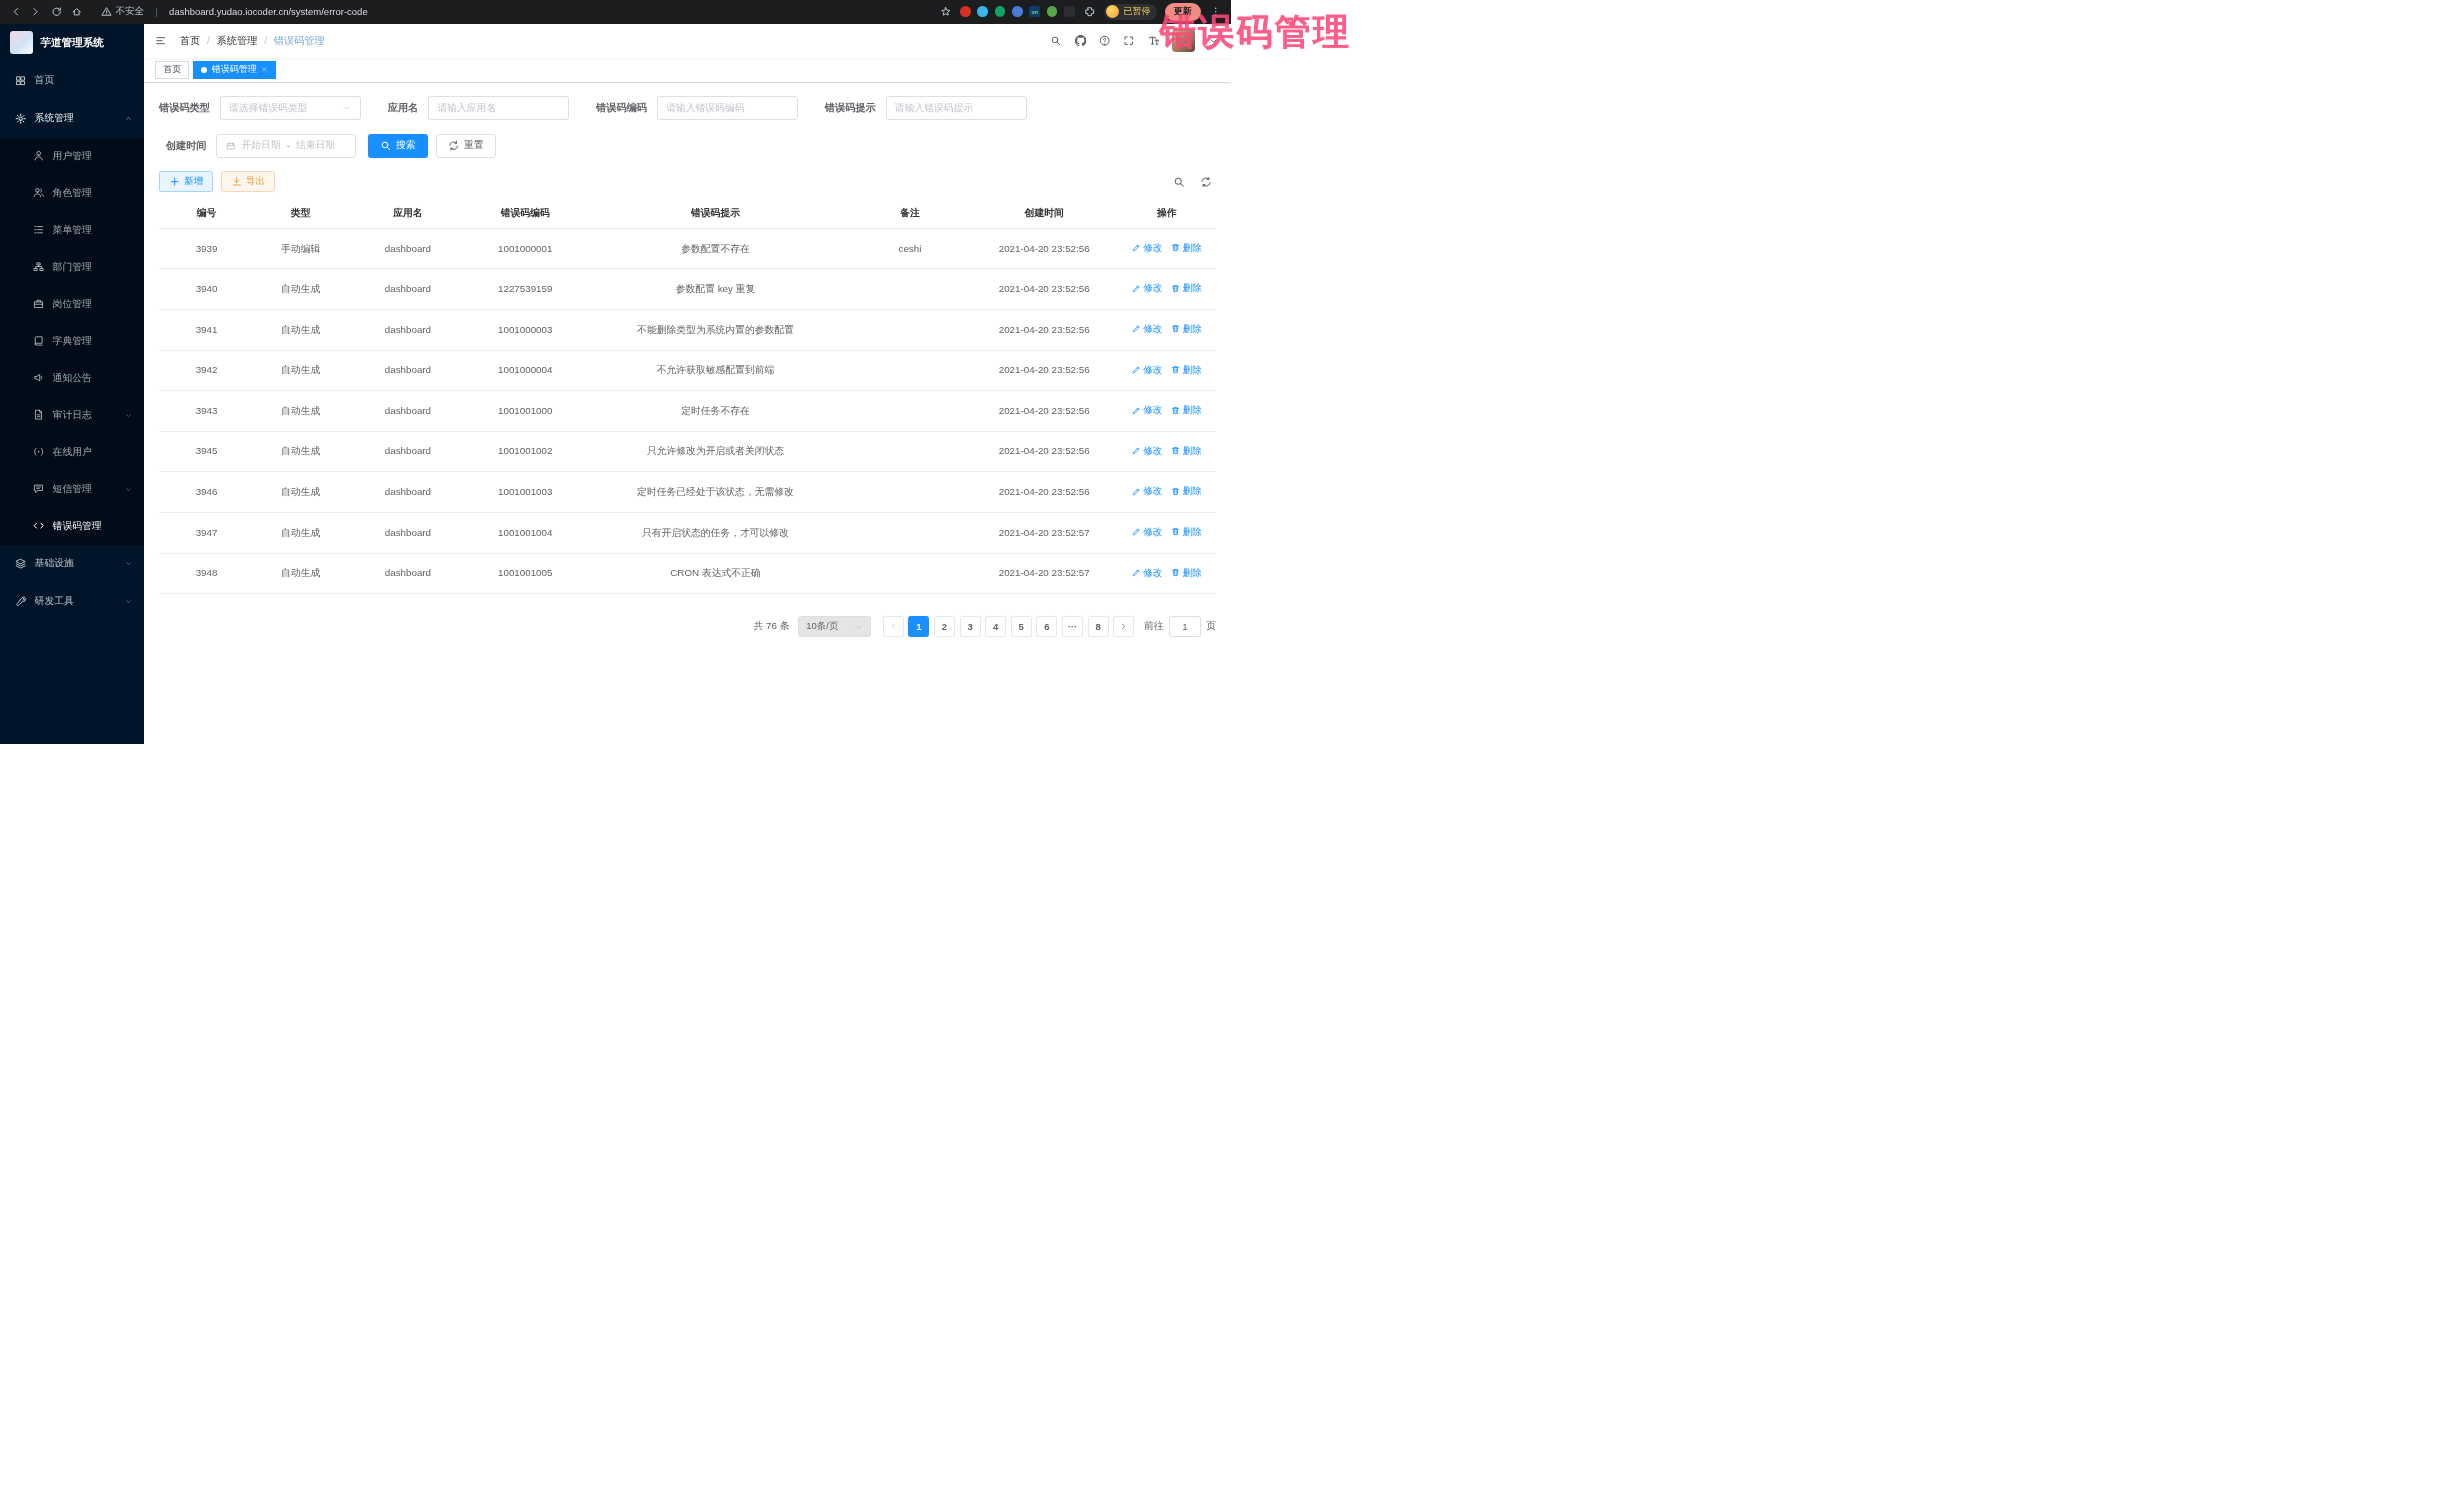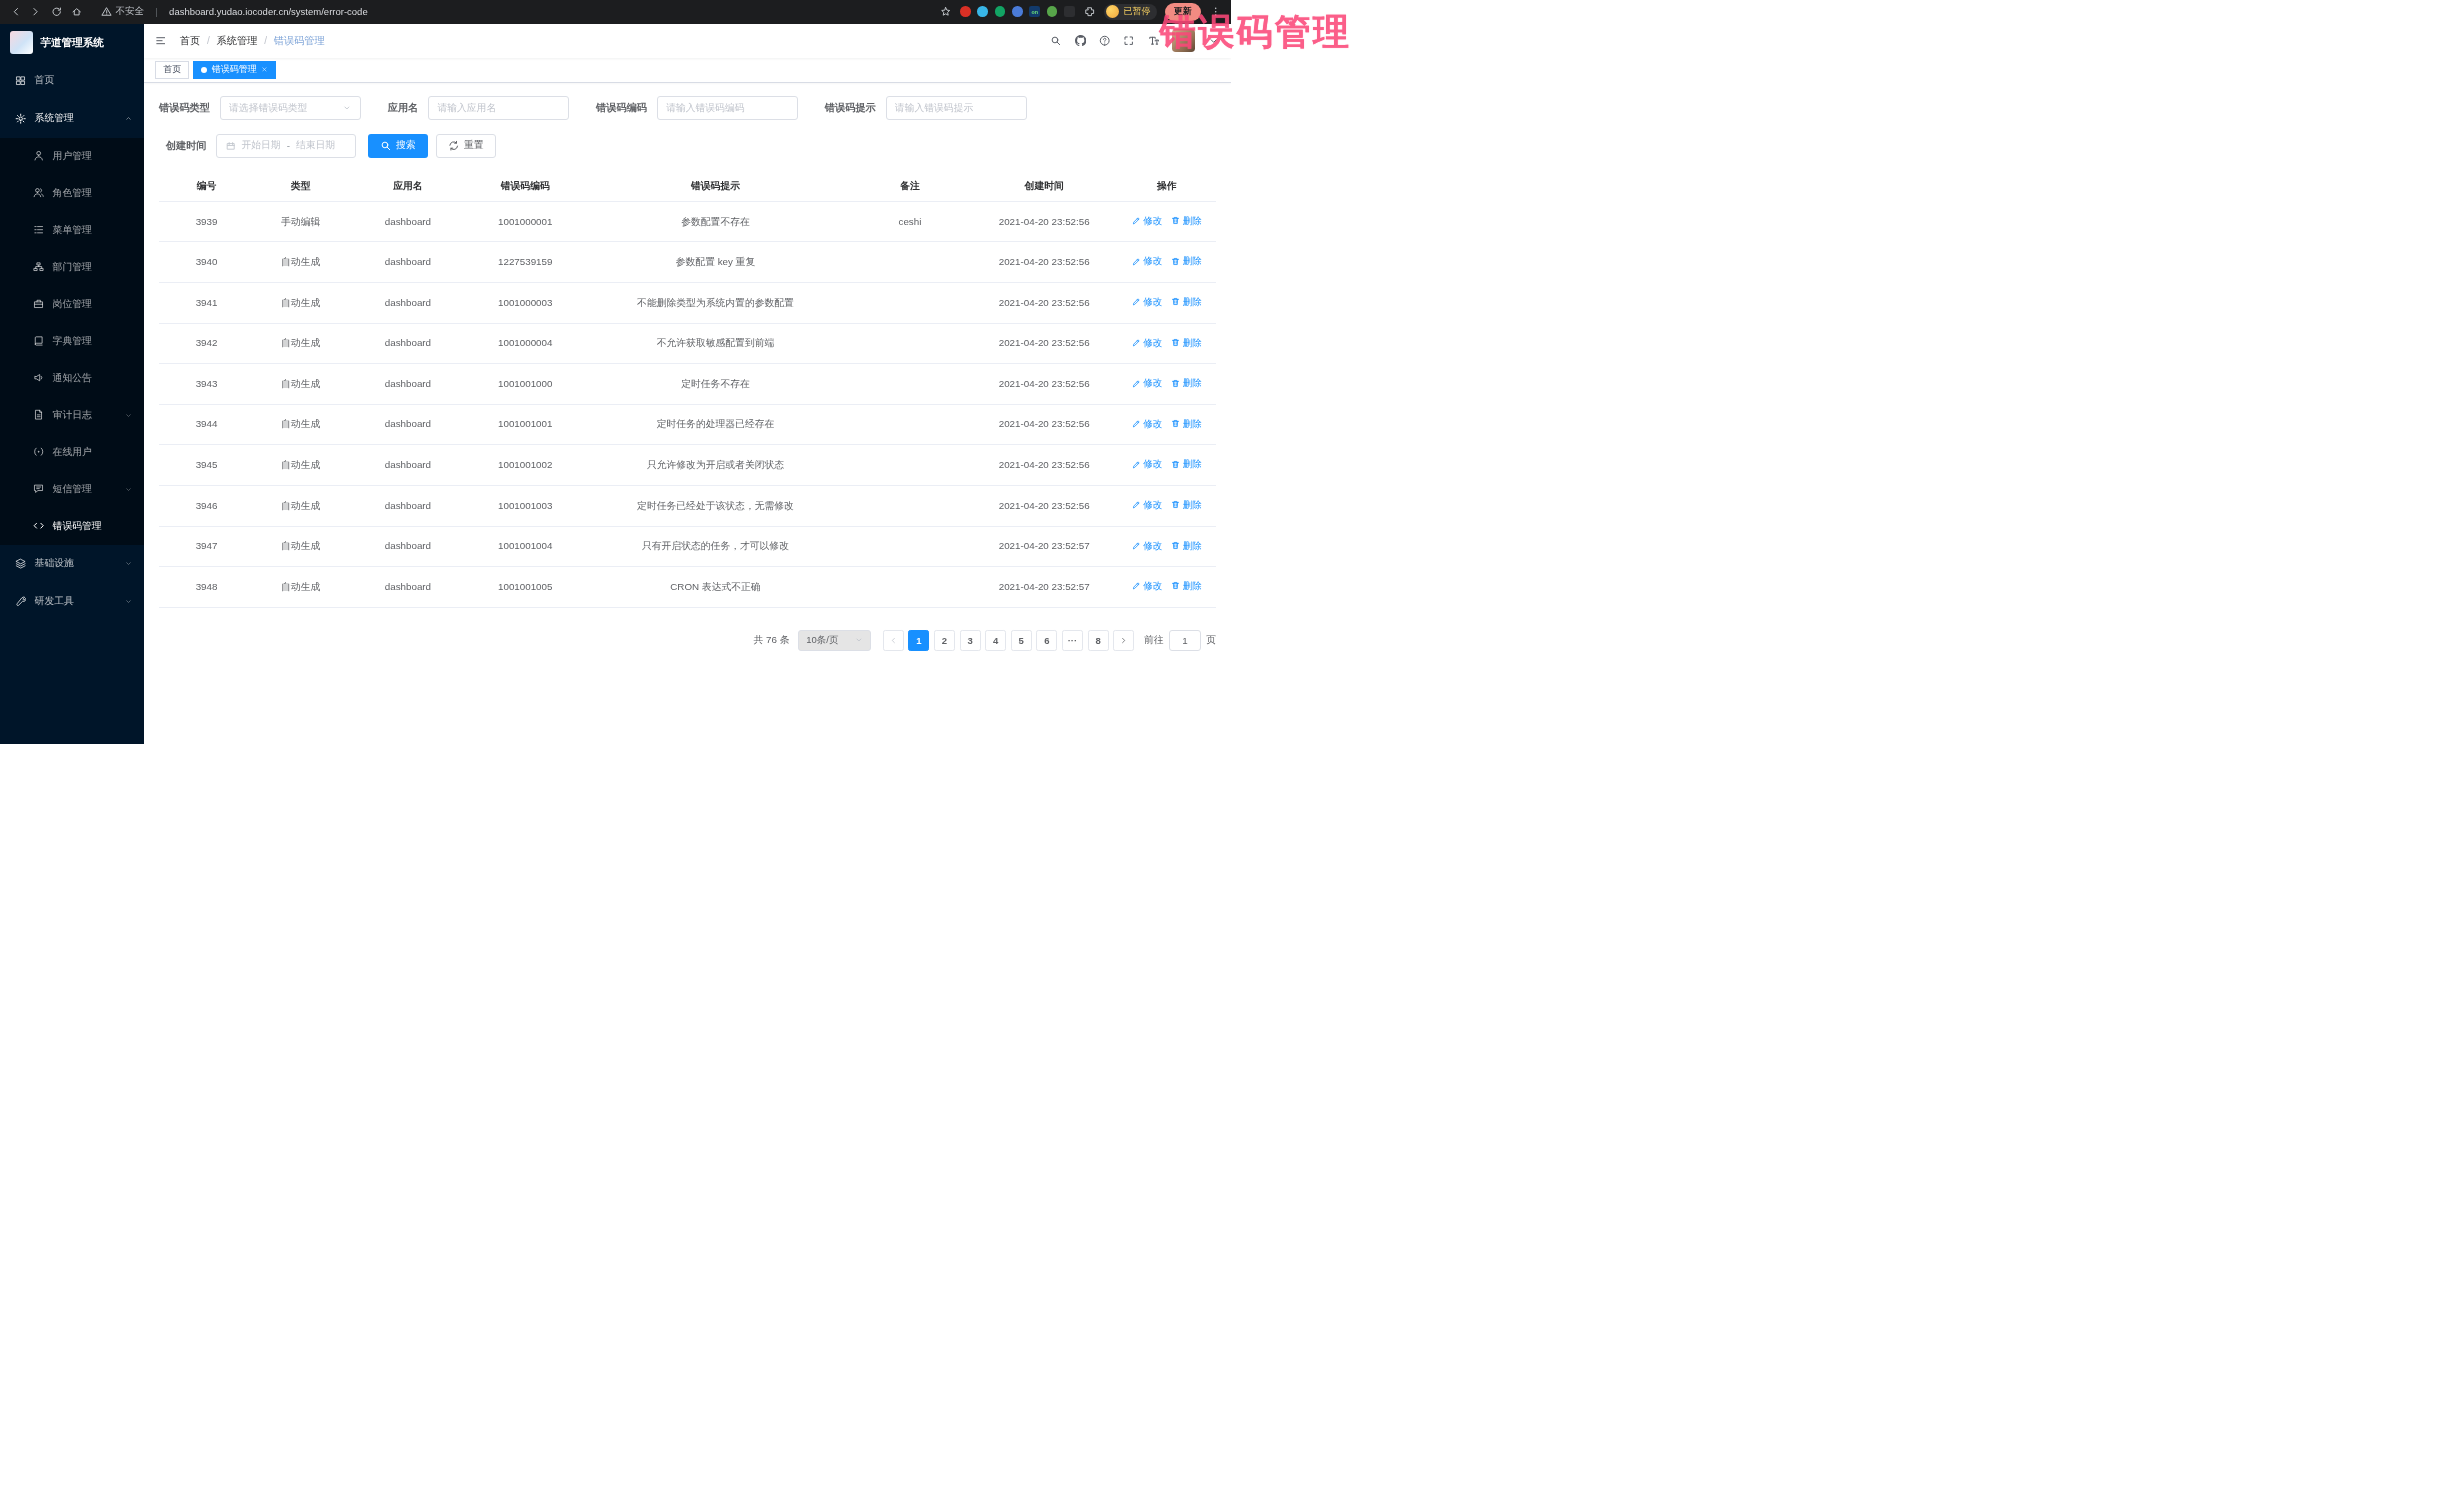--- a/index.html
+++ b/index.html
@@ -479,20 +479,50 @@
         <div class="btn btn-plain">
           <span style="display:flex">
               <svg width="11.4" height="11.4" viewBox="0 0 16 16" fill="none" stroke="currentColor" stroke-width="1.4" stroke-linecap="round" stroke-linejoin="round">
                 <path d="M2.6 7.4a5.5 5.5 0 0 1 9.3-3.2M11.9 1.9v2.6H9.3M13.4 8.6a5.5 5.5 0 0 1-9.3 3.2M4.1 14.1v-2.6h2.6"></path>
               </svg>
             </span>
           <span>重置</span>
         </div>
       </div>
 
+      <div class="toolbar">
+        <div class="btn-sm btn-add">
+          <span style="display:flex">
+              <svg width="11.4" height="11.4" viewBox="0 0 16 16" fill="none" stroke="currentColor" stroke-width="1.4" stroke-linecap="round" stroke-linejoin="round">
+                <path d="M8 3.2v9.6M3.2 8h9.6"></path>
+              </svg>
+            </span>
+          <span>新增</span>
+        </div>
+        <div class="btn-sm btn-export">
+          <span style="display:flex">
+              <svg width="11.4" height="11.4" viewBox="0 0 16 16" fill="none" stroke="currentColor" stroke-width="1.4" stroke-linecap="round" stroke-linejoin="round">
+                <path d="M8 2.6v6.8M5.2 6.6 8 9.4l2.8-2.8M3 12.6h10"></path>
+              </svg>
+            </span>
+          <span>导出</span>
+        </div>
+        <div class="tool-icons">
+          <span>
+              <svg width="12" height="12" viewBox="0 0 16 16" fill="none" stroke="currentColor" stroke-width="1.4" stroke-linecap="round" stroke-linejoin="round">
+                <path d="M11 7a4 4 0 1 1-8 0 4 4 0 0 1 8 0zM10 10l3.6 3.6"></path>
+              </svg>
+            </span>
+          <span>
+              <svg width="12" height="12" viewBox="0 0 16 16" fill="none" stroke="currentColor" stroke-width="1.4" stroke-linecap="round" stroke-linejoin="round">
+                <path d="M2.6 7.4a5.5 5.5 0 0 1 9.3-3.2M11.9 1.9v2.6H9.3M13.4 8.6a5.5 5.5 0 0 1-9.3 3.2M4.1 14.1v-2.6h2.6"></path>
+              </svg>
+            </span>
+        </div>
+      </div>
 
       <table>
         <thead>
             <tr>
               <th>编号</th>
               <th>类型</th>
               <th>应用名</th>
               <th>错误码编码</th>
               <th>错误码提示</th>
               <th>备注</th>
@@ -572,38 +602,20 @@
                       <path d="M2.6 4.2h10.8M5.6 4.2V2.6h4.8v1.6M4.2 4.2l.6 9.2h6.4l.6-9.2M6.6 6.6v4.4M9.4 6.6v4.4"></path>
                     </svg>
                   </span>删除</span></td>
             </tr>
             <tr>
               <td>3943</td>
               <td>自动生成</td>
               <td>dashboard</td>
               <td>1001001000</td>
               <td>定时任务不存在</td>
-              <td></td>
-              <td>2021-04-20 23:52:56</td>
-              <td><span class="op-link"><span style="display:flex">
-                    <svg width="9" height="9" viewBox="0 0 16 16" fill="none" stroke="currentColor" stroke-width="1.4" stroke-linecap="round" stroke-linejoin="round">
-                      <path d="M2.6 13.4l.6-2.6 7.5-7.5 2 2-7.5 7.5zM9.3 4.7l2 2"></path>
-                    </svg>
-                  </span>修改</span><span class="op-link"><span style="display:flex">
-                    <svg width="9" height="9" viewBox="0 0 16 16" fill="none" stroke="currentColor" stroke-width="1.4" stroke-linecap="round" stroke-linejoin="round">
-                      <path d="M2.6 4.2h10.8M5.6 4.2V2.6h4.8v1.6M4.2 4.2l.6 9.2h6.4l.6-9.2M6.6 6.6v4.4M9.4 6.6v4.4"></path>
-                    </svg>
-                  </span>删除</span></td>
-            </tr>
-            <tr>
-              <td>3944</td>
-              <td>自动生成</td>
-              <td>dashboard</td>
-              <td>1001001001</td>
-              <td>定时任务的处理器已经存在</td>
               <td></td>
               <td>2021-04-20 23:52:56</td>
               <td><span class="op-link"><span style="display:flex">
                     <svg width="9" height="9" viewBox="0 0 16 16" fill="none" stroke="currentColor" stroke-width="1.4" stroke-linecap="round" stroke-linejoin="round">
                       <path d="M2.6 13.4l.6-2.6 7.5-7.5 2 2-7.5 7.5zM9.3 4.7l2 2"></path>
                     </svg>
                   </span>修改</span><span class="op-link"><span style="display:flex">
                     <svg width="9" height="9" viewBox="0 0 16 16" fill="none" stroke="currentColor" stroke-width="1.4" stroke-linecap="round" stroke-linejoin="round">
                       <path d="M2.6 4.2h10.8M5.6 4.2V2.6h4.8v1.6M4.2 4.2l.6 9.2h6.4l.6-9.2M6.6 6.6v4.4M9.4 6.6v4.4"></path>
                     </svg>

